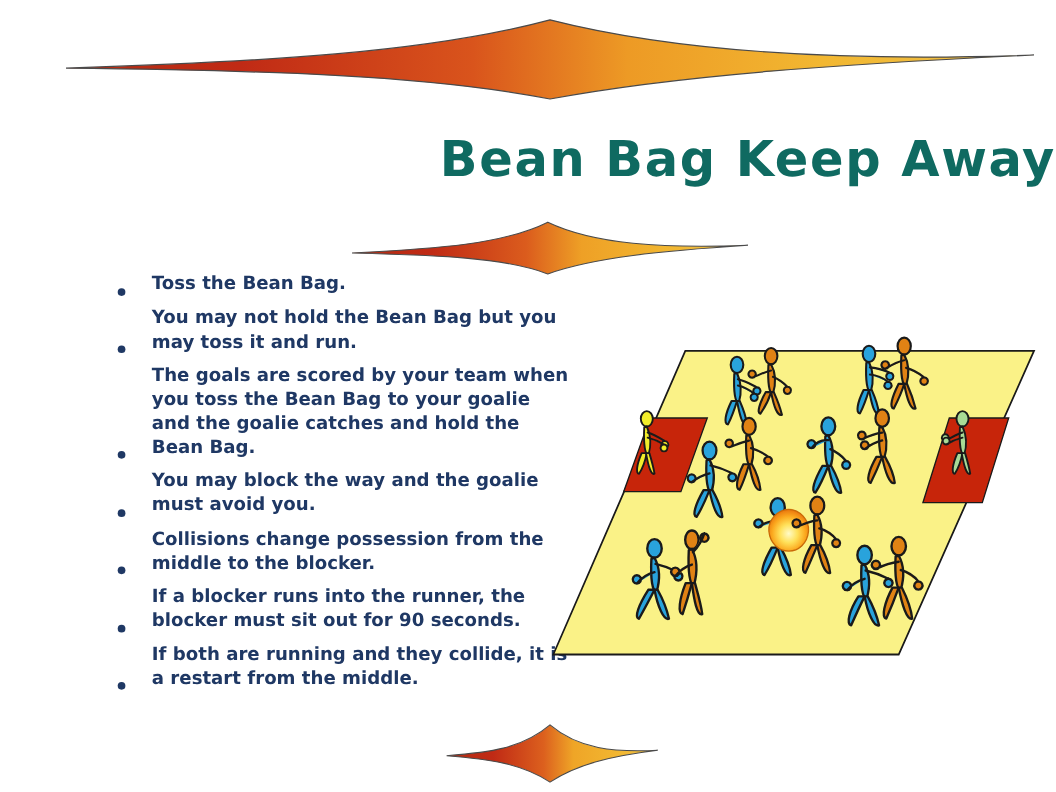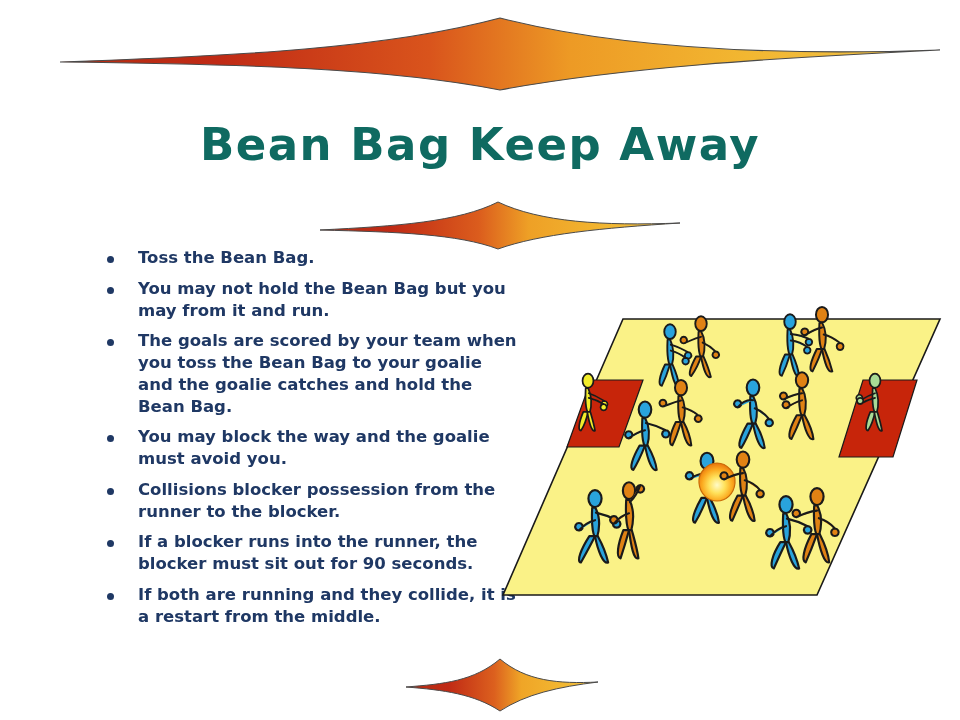--- a/index.html
+++ b/index.html
@@ -27,39 +27,39 @@
   #ornament-top   { left: 58px;  top: 6px;   width: 884px; height: 90px; }
   #ornament-mid   { left: 318px; top: 194px; width: 364px; height: 62px; }
   #ornament-bot   { left: 402px; top: 654px; width: 200px; height: 62px; }
 
   
   #title {
     position: absolute;
     left: 0;
     top: 118px;
     width: 960px;
-    text-align: center;
+    text-align: right;
     color: #0F6A61;
     font-family: "DejaVu Sans", sans-serif;
     font-size: 45px;
     font-weight: bold;
     letter-spacing: 1.5px;
     white-space: nowrap;
   }
 
   
   #bullets {
     position: absolute;
     left: 100px;
     top: 247px;
     width: 420px;
   }
   .bullet-row {
     display: flex;
-    align-items: flex-start;
+    align-items: flex-end;
     margin-bottom: 9px;
   }
   .bullet-dot {
     flex: 0 0 auto;
     width: 7px;
     height: 7px;
     border-radius: 50%;
     background: #1F3864;
     margin-top: 9px;
     margin-right: 24px;
@@ -120,36 +120,36 @@
 
   <div id="bullets">
 
     <div class="bullet-row">
       <span class="bullet-dot"></span>
       <span class="bullet-text">Toss the Bean Bag.</span>
     </div>
 
     <div class="bullet-row">
       <span class="bullet-dot"></span>
-      <span class="bullet-text">You may not hold the Bean Bag but you may from it and run.</span>
+      <span class="bullet-text">You may not hold the Bean Bag but you may toss it and run.</span>
     </div>
 
     <div class="bullet-row">
       <span class="bullet-dot"></span>
       <span class="bullet-text">The goals are scored by your team when you toss the Bean Bag to your goalie and the goalie catches and hold the Bean Bag.</span>
     </div>
 
     <div class="bullet-row">
       <span class="bullet-dot"></span>
       <span class="bullet-text">You may block the way and the goalie must avoid you.</span>
     </div>
 
     <div class="bullet-row">
       <span class="bullet-dot"></span>
-      <span class="bullet-text">Collisions blocker possession from the runner to the blocker.</span>
+      <span class="bullet-text">Collisions change possession from the middle to the blocker.</span>
     </div>
 
     <div class="bullet-row">
       <span class="bullet-dot"></span>
       <span class="bullet-text">If a blocker runs into the runner, the blocker must sit out for 90 seconds.</span>
     </div>
 
     <div class="bullet-row">
       <span class="bullet-dot"></span>
       <span class="bullet-text">If both are running and they collide, it is a restart from the middle.</span>

